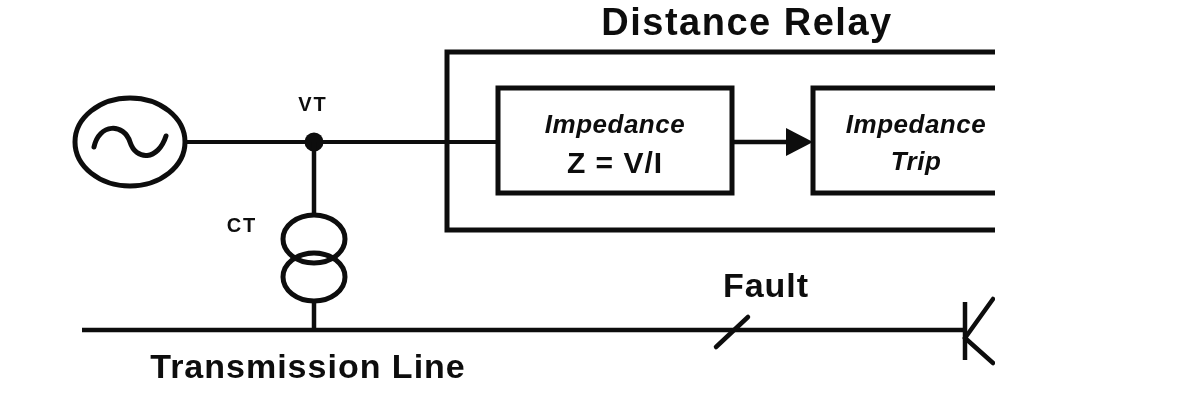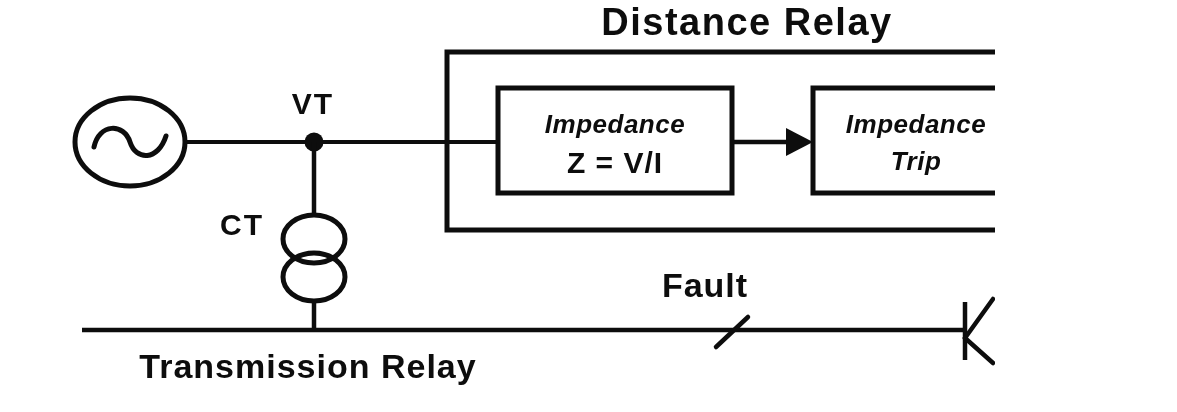--- a/index.html
+++ b/index.html
@@ -21,21 +21,21 @@
   .label{
     position:absolute;
     transform:translate(-50%,-50%);
     white-space:nowrap;
     color:var(--ink);
     font-weight:700;
     letter-spacing:1px;
     line-height:1;
   }
   .title{font-size:38px;letter-spacing:1.5px;}
-  .tap{font-size:30px;letter-spacing:2px;}
+  .tap{font-size:20px;letter-spacing:2px;}
   .boxtext{font-size:26px;letter-spacing:0.5px;font-style:italic;}
   .formula{font-size:30px;letter-spacing:1px;}
   .linelabel{font-size:34px;}
   .triplabel{font-size:36px;}
 </style>
 </head>
 <body>
 
 <div class="canvas">
 
@@ -84,18 +84,18 @@
   <div class="label tap" style="left:313px;top:104px;">VT</div>
 
   <div class="label tap" style="left:242px;top:225px;">CT</div>
 
   <div class="label boxtext" style="left:615px;top:124px;">Impedance</div>
   <div class="label formula" style="left:615px;top:163px;">Z = V/I</div>
 
   <div class="label boxtext" style="left:916px;top:124px;">Impedance</div>
   <div class="label boxtext" style="left:916px;top:161px;">Trip</div>
 
-  <div class="label linelabel" style="left:705px;top:285px;">Fault</div>
+  <div class="label linelabel" style="left:766px;top:285px;">Fault</div>
 
-  <div class="label linelabel" style="left:308px;top:366px;">Transmission Relay</div>
+  <div class="label linelabel" style="left:308px;top:366px;">Transmission Line</div>
 
 
 </div>
 
 </body></html>

